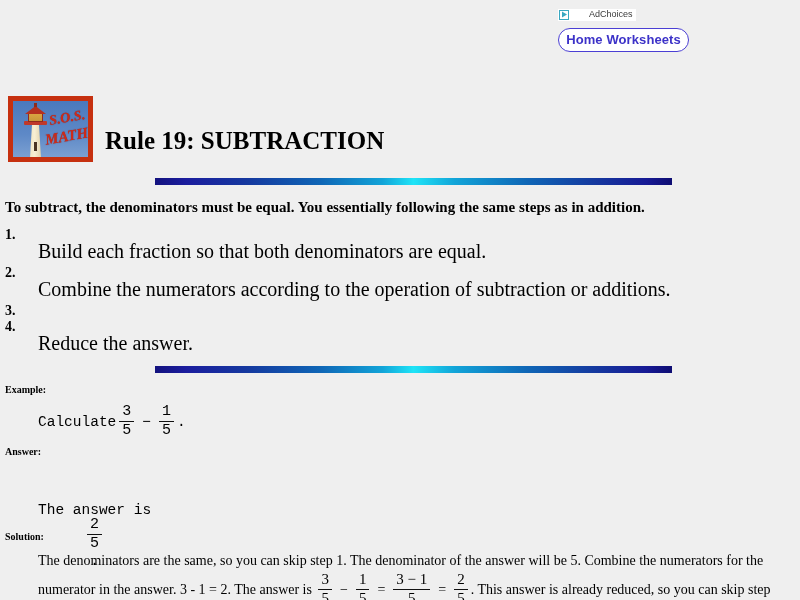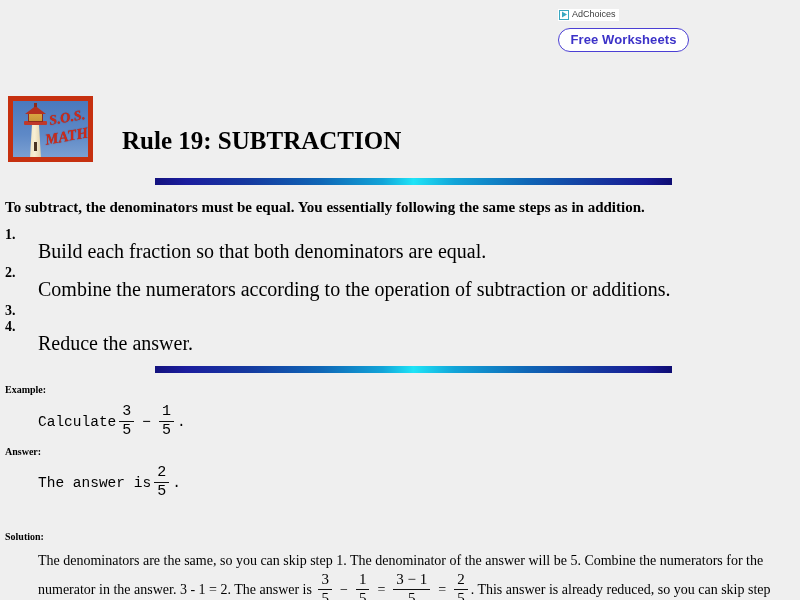--- a/index.html
+++ b/index.html
@@ -19,21 +19,21 @@
   
   .ad-block {
     position: absolute;
     left: 558px;
     top: 4px;
     width: 200px;
   }
   .adchoices {
     display: inline-flex;
     align-items: center;
-    gap: 3px;
+    gap: 20px;
     background: #ffffff;
     padding: 1px 3px 1px 1px;
     font-family: "Liberation Sans", sans-serif;
     font-size: 9px;
     color: #3b3b3b;
     line-height: 1;
   }
   .adchoices-icon {
     width: 10px;
     height: 10px;
@@ -154,21 +154,21 @@
     text-shadow: 0 0 1px rgba(120,10,0,.7);
     white-space: nowrap;
   }
   .logo-text1 { left: 36px; top: 9px;  font-size: 14px; transform: rotate(-10deg); }
   .logo-text2 { left: 32px; top: 27px; font-size: 15px; transform: rotate(-10deg); }
 
   .page-title {
     font-size: 25px;
     font-weight: bold;
     font-family: "Liberation Serif", serif;
-    margin-left: 29px;
+    margin-left: 12px;
     line-height: 1;
     padding-bottom: 9px;
     white-space: nowrap;
   }
 
   
   .rule-bar {
     position: absolute;
     left: 155px;
     width: 517px;
@@ -228,21 +228,21 @@
   #solution-label { top: 531px; }
 
   .math-line {
     position: absolute;
     font-size: 14.5px;
     display: flex;
     align-items: center;
     font-family: Liberation Mono, monospace;
   }
   #example-line { left: 38px; top: 405px; }
-  #answer-line  { left: 38px; top: 466px; }
+  #answer-line  { left: 38px; top: 502px; flex-direction: column; }
 
   
   .frac {
     display: inline-flex;
     flex-direction: column;
     align-items: center;
     vertical-align: middle;
     margin: 0 3px;
     font-size: 15px;
     line-height: 1.05;
@@ -280,21 +280,21 @@
 <div class="ad-block">
   <div class="adchoices">
     <span class="adchoices-icon">
       <svg width="7" height="7" viewBox="0 0 7 7">
           <polygon points="1,0.5 6,3.5 1,6.5" fill="#3aa8c1"></polygon>
         </svg>
     </span>
     <span>AdChoices</span>
   </div>
 
-  <div class="ad-button">Free Worksheets</div>
+  <div class="ad-button">Home Worksheets</div>
 </div>
 
 <div class="header">
   <div class="logo">
     <div class="logo-inner">
       <span class="lh-tower"></span>
       <span class="lh-door"></span>
       <span class="lh-gallery"></span>
       <span class="lh-lantern"></span>
       <span class="lh-roof"></span>

